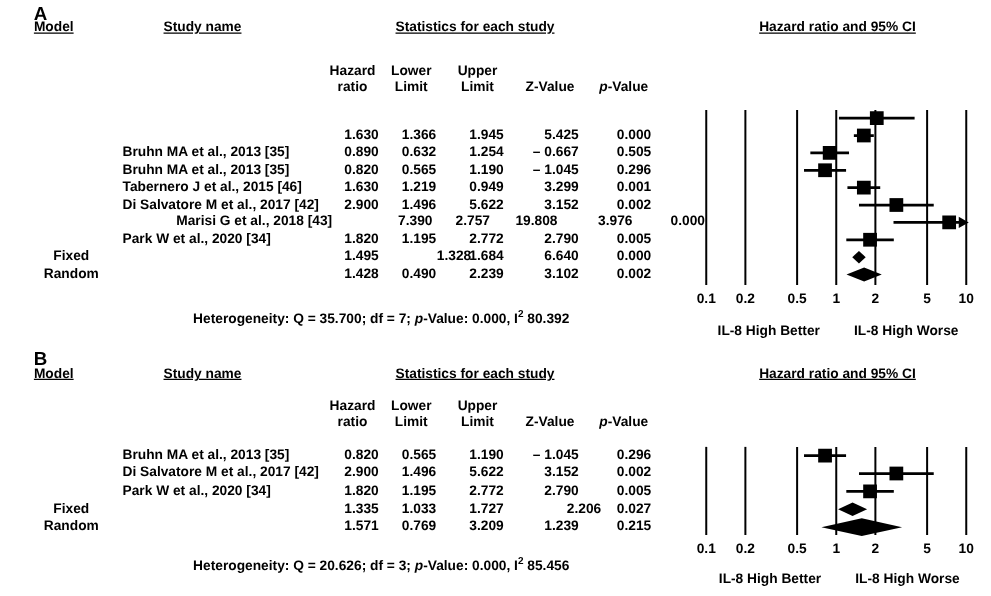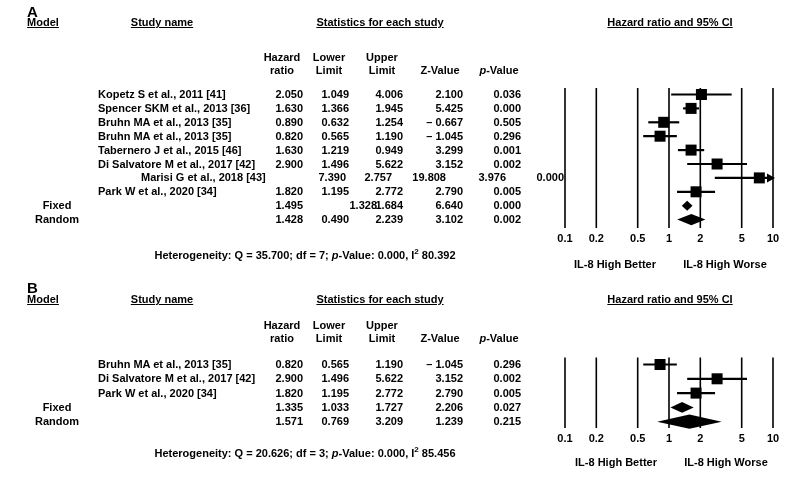--- a/index.html
+++ b/index.html
@@ -127,30 +127,21 @@
       <line x1="137.19288572695802" x2="196.9886474922279" y1="38.8" y2="38.8" stroke="#000" stroke-width="2.2"></line>
       <rect x="161.58939178149143" y="33.3" width="11" height="11" fill="#000"></rect>
       <line x1="127.04626214955228" x2="165.050495497736" y1="53.1" y2="53.1" stroke="#000" stroke-width="2.2"></line>
       <rect x="140.54742435044776" y="47.6" width="11" height="11" fill="#000"></rect>
       <polygon points="120.46643343804053,67.4 132.05005163286177,61.971521213241 143.6784031070157,67.4 132.05005163286177,72.828478786759" fill="#000"></polygon>
       <polygon points="107.13633933934884,81.7 139.40232324415723,74.61895555045666 171.66245057793242,81.7 139.40232324415723,88.78104444954334" fill="#000"></polygon>
       <text x="66" y="126" text-anchor="middle" font-size="11" font-weight="bold" fill="#000">IL-8 High Better</text>
       <text x="176" y="126" text-anchor="middle" font-size="11" font-weight="bold" fill="#000">IL-8 High Worse</text>
     </svg>
 
-<div class="abs trow" style="top: 88px;">
-      <span class="abs" style="left: 98px;">Kopetz S et al., 2011 [41]</span>
-      <span class="abs" style="right: 490px;">2.050</span>
-      <span class="abs" style="right: 444px;">1.049</span>
-      <span class="abs" style="right: 390px;">4.006</span>
-      <span class="abs" style="right: 330px;">2.100</span>
-      <span class="abs" style="right: 272px;">0.036</span>
-    </div>
     <div class="abs trow" style="top: 101.9px;">
-      <span class="abs" style="left: 98px;">Spencer SKM et al., 2013 [36]</span>
       <span class="abs" style="right: 490px;">1.630</span>
       <span class="abs" style="right: 444px;">1.366</span>
       <span class="abs" style="right: 390px;">1.945</span>
       <span class="abs" style="right: 330px;">5.425</span>
       <span class="abs" style="right: 272px;">0.000</span>
     </div>
     <div class="abs trow" style="top: 115.8px;">
       <span class="abs" style="left: 98px;">Bruhn MA et al., 2013 [35]</span>
       <span class="abs" style="right: 490px;">0.890</span>
       <span class="abs" style="right: 444px;">0.632</span>
@@ -236,21 +227,21 @@
       <span class="abs" style="right: 444px;">1.195</span>
       <span class="abs" style="right: 390px;">2.772</span>
       <span class="abs" style="right: 330px;">2.790</span>
       <span class="abs" style="right: 272px;">0.005</span>
     </div>
     <div class="abs trow" style="top: 400.9px;">
       <span class="abs c" style="left: 57px;">Fixed</span>
       <span class="abs" style="right: 490px;">1.335</span>
       <span class="abs" style="right: 444px;">1.033</span>
       <span class="abs" style="right: 390px;">1.727</span>
-      <span class="abs" style="right: 330px;">2.206</span>
+      <span class="abs" style="right: 312px;">2.206</span>
       <span class="abs" style="right: 272px;">0.027</span>
     </div>
     <div class="abs trow" style="top: 415.2px;">
       <span class="abs c" style="left: 57px;">Random</span>
       <span class="abs" style="right: 490px;">1.571</span>
       <span class="abs" style="right: 444px;">0.769</span>
       <span class="abs" style="right: 390px;">3.209</span>
       <span class="abs" style="right: 330px;">1.239</span>
       <span class="abs" style="right: 272px;">0.215</span>
     </div>

